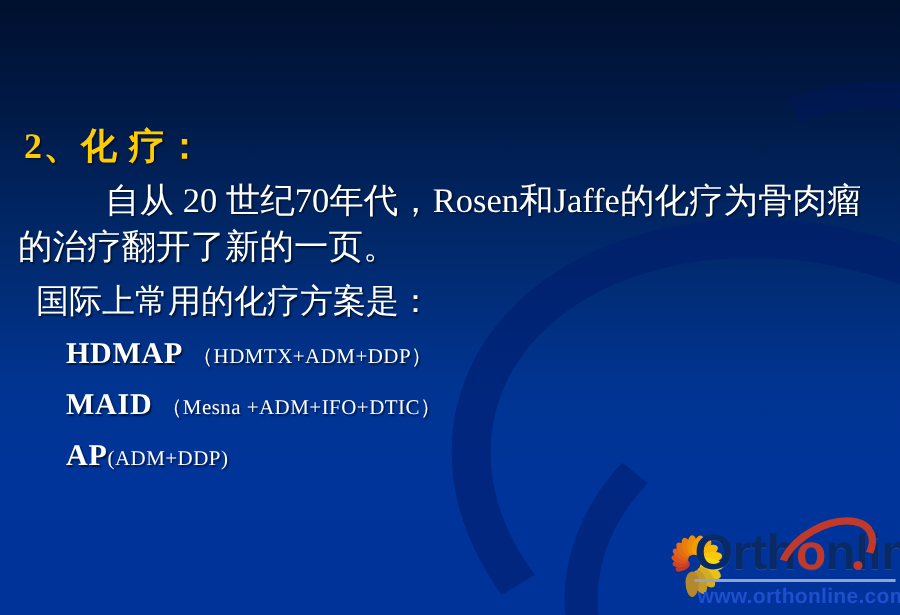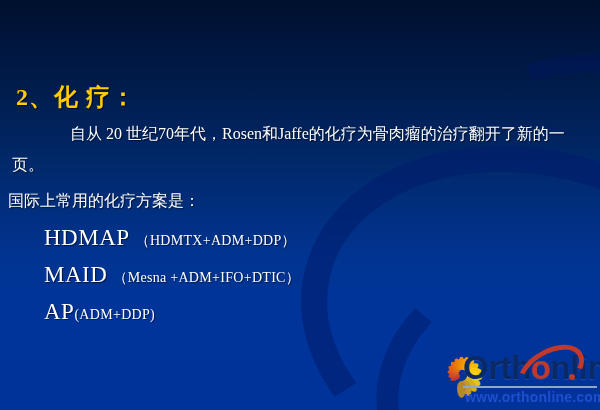--- a/index.html
+++ b/index.html
@@ -82,53 +82,53 @@
     white-space: pre;
   }
 
   
   .para {
     position: absolute;
     left: 12px;
     top: 118px;
     width: 578px;
     color: #ffffff;
-    font-size: 16px;
+    font-size: 23px;
     line-height: 31px;
     text-indent: 58px;
     text-shadow: 1px 1px 1px rgba(0,0,0,0.55);
   }
 
   .line2 {
     position: absolute;
-    left: 8px;
+    left: 24px;
     top: 186px;
     color: #ffffff;
-    font-size: 16px;
+    font-size: 22px;
     line-height: 30px;
     text-shadow: 1px 1px 1px rgba(0,0,0,0.55);
     white-space: pre;
   }
 
   
   .regimens {
     position: absolute;
     left: 44px;
     top: 225px;
     color: #ffffff;
   }
   .regimen {
     display: flex;
     align-items: baseline;
     margin-bottom: 11px;
     white-space: pre;
   }
   .regimen .abbr {
-    font-size: 23px;
-    font-weight: normal;
+    font-size: 20px;
+    font-weight: bold;
     text-shadow: 1px 1px 1px rgba(0,0,0,0.6);
     letter-spacing: 0.5px;
   }
   .regimen .expand {
     font-size: 14px;
     font-weight: normal;
     letter-spacing: 0.3px;
     text-shadow: 1px 1px 1px rgba(0,0,0,0.5);
   }
   .regimen .gap { width: 6px; display: inline-block; }

